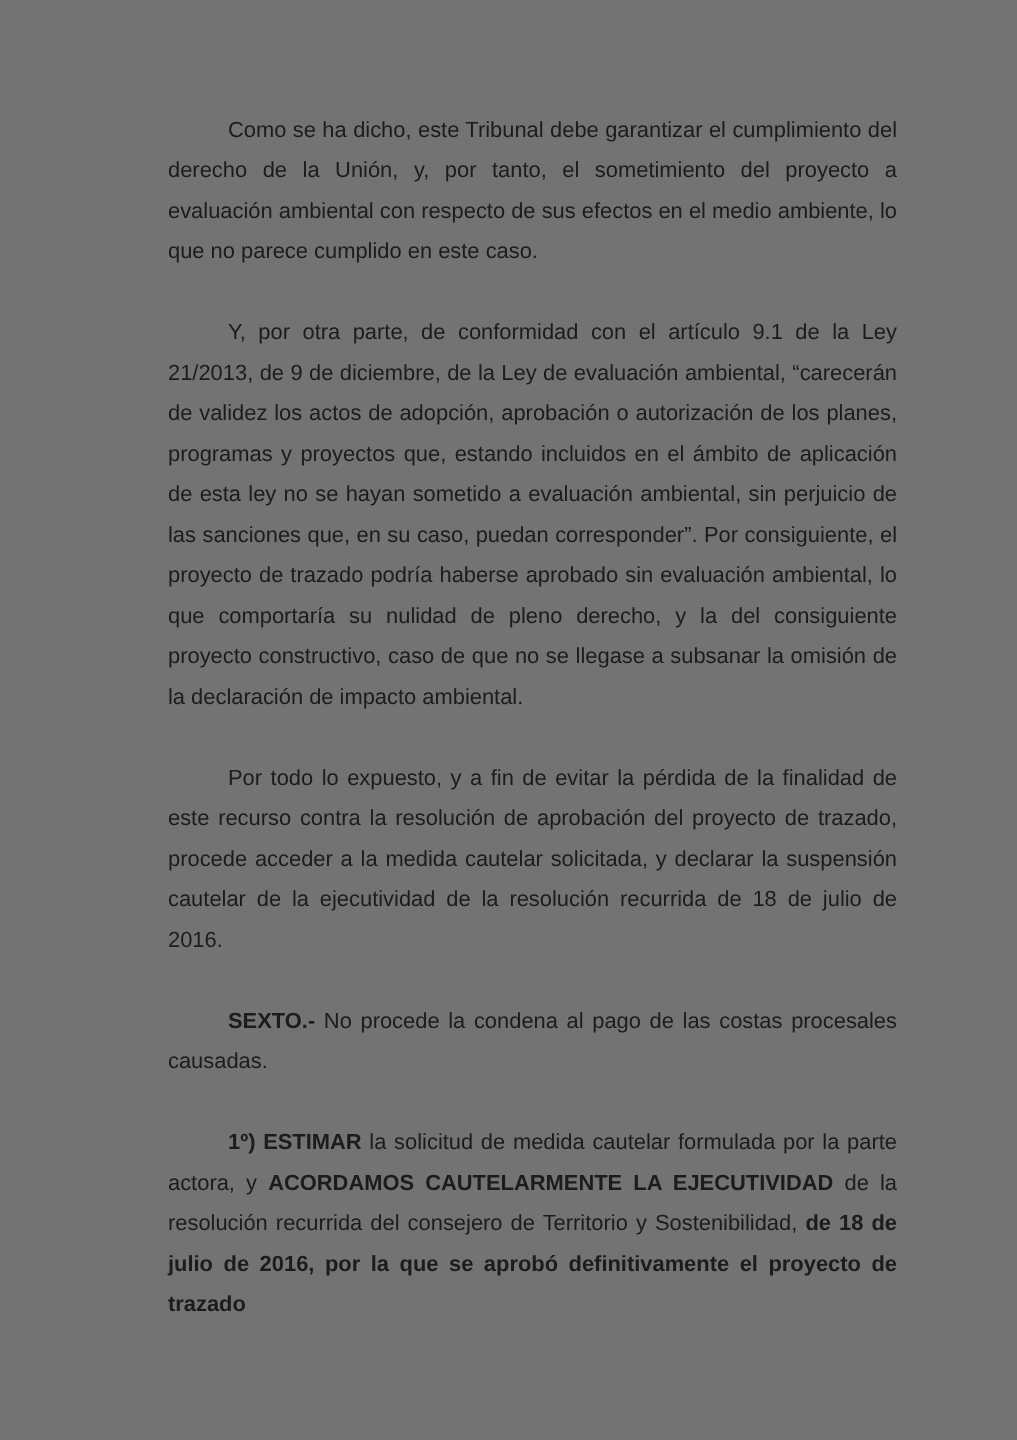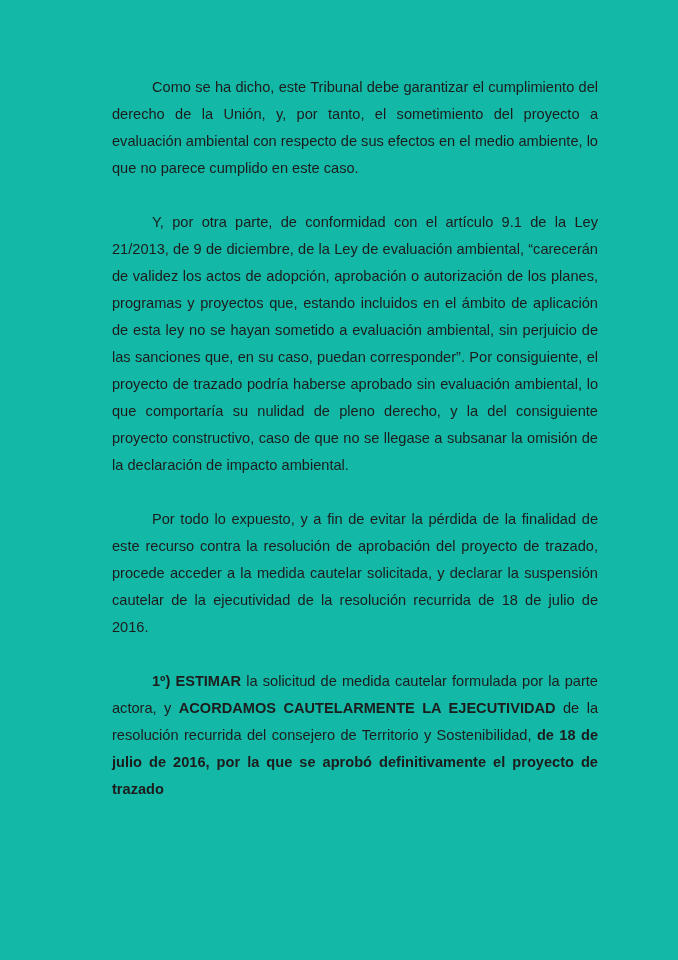--- a/index.html
+++ b/index.html
@@ -5,21 +5,21 @@
 <style>
   html, body {
     margin: 0;
     padding: 0;
     background: #ffffff;
   }
   .page {
     position: relative;
     width: 678px;
     height: 960px;
-    background: #14b8a6;
+    background: #737373;
     overflow: hidden;
     box-sizing: border-box;
   }
   .doc-body {
     position: absolute;
     left: 112px;
     top: 74px;
     width: 486px;
     font-family: "Liberation Sans", sans-serif;
     font-size: 14.6px;
@@ -61,20 +61,23 @@
     </p>
 
     <p class="para">
       <span>Y, por otra parte, de conformidad con el artículo 9.1 de la Ley 21/2013, de 9 de diciembre, de la Ley de evaluación ambiental, </span><span class="i">“carecerán de validez los actos de adopción, aprobación o autorización de los planes, programas y proyectos que, estando incluidos en el ámbito de aplicación de esta ley no se hayan sometido a evaluación ambiental, sin perjuicio de las sanciones que, en su caso, puedan corresponder”</span><span>. Por consiguiente, el proyecto de trazado podría haberse aprobado sin evaluación ambiental, lo que comportaría su nulidad de pleno derecho, y la del consiguiente proyecto constructivo, caso de que no se llegase a subsanar la omisión de la declaración de impacto ambiental.</span>
     </p>
 
     <p class="para">
       <span>Por todo lo expuesto, y a fin de evitar la pérdida de la finalidad de este recurso contra la resolución de aprobación del proyecto de trazado, procede acceder a la medida cautelar solicitada, y declarar la suspensión cautelar de la ejecutividad de la resolución recurrida de 18 de julio de 2016.</span>
     </p>
 
+    <p class="para">
+      <span class="b">SEXTO.-</span><span> No procede la condena al pago de las costas procesales causadas.</span>
+    </p>
 
 
 
     <p class="para">
       <span class="b">1º) ESTIMAR</span><span> la solicitud de medida cautelar formulada por la parte actora, y </span><span class="b">ACORDAMOS CAUTELARMENTE LA EJECUTIVIDAD</span><span> de la resolución recurrida del consejero de Territorio y Sostenibilidad, </span><span class="b">de 18 de julio de 2016, por la que se aprobó definitivamente el proyecto de trazado</span>
     </p>
 
   </div>
 </div>
 

